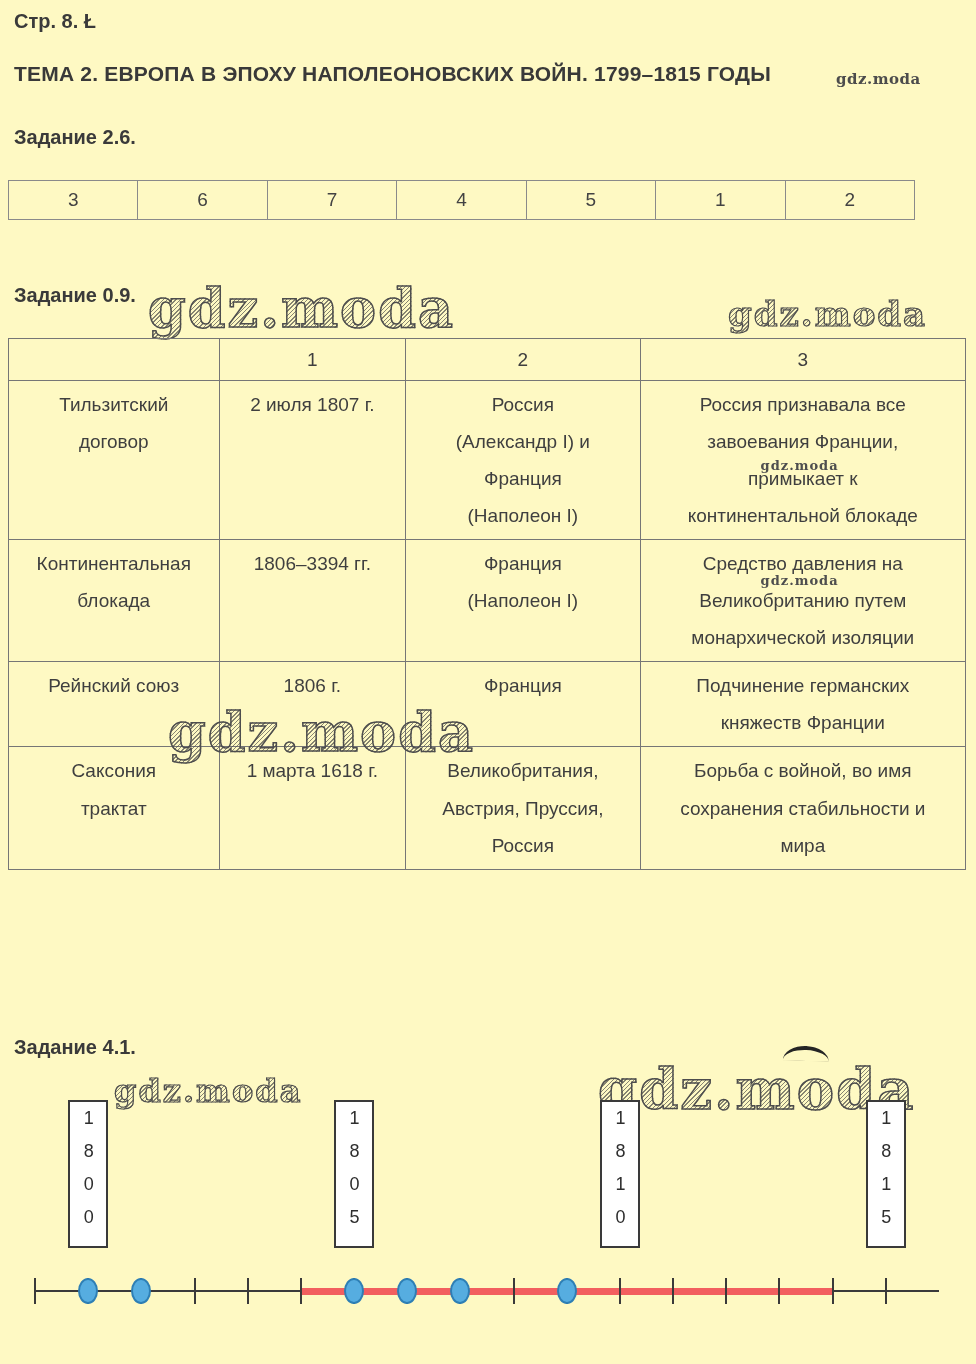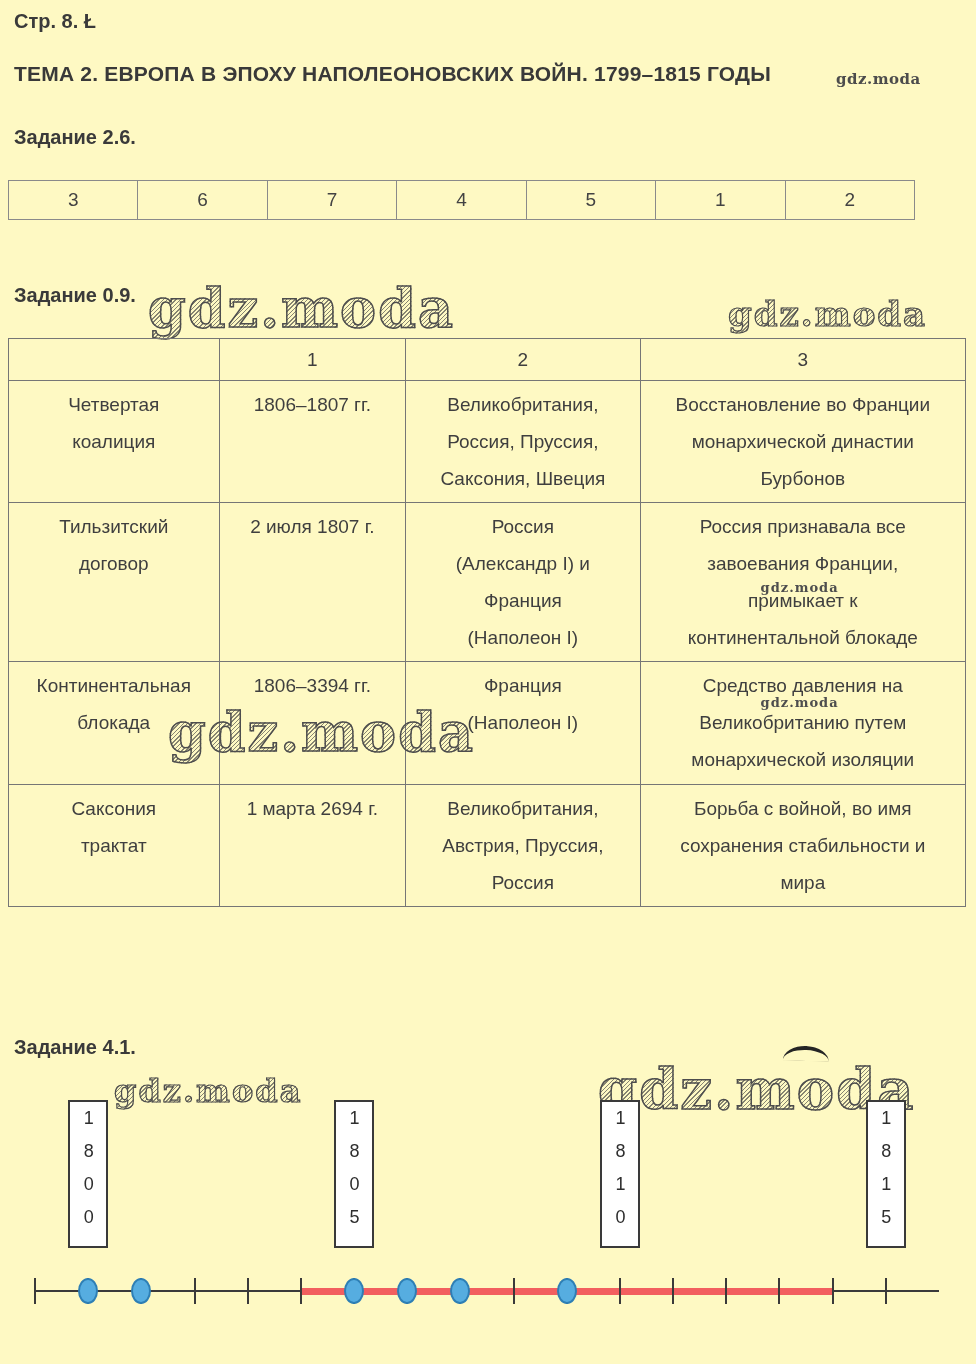--- a/index.html
+++ b/index.html
@@ -166,31 +166,20 @@
         <col class="c1">
         <col class="c2">
         <col class="c3">
     </colgroup>
     <tbody>
       <tr>
         <th></th>
         <th>1</th>
         <th>2</th>
         <th>3</th>
-      </tr>
-      <tr>
-        <td><span class="ct">Четвертая
-коалиция</span></td>
-        <td><span class="ct">1806–1807 гг.</span></td>
-        <td><span class="ct">Великобритания,
-Россия, Пруссия,
-Саксония, Швеция</span></td>
-        <td><span class="ct">Восстановление во Франции
-монархической династии
-Бурбонов</span></td>
       </tr>
       <tr>
         <td><span class="ct">Тильзитский
 договор</span></td>
         <td><span class="ct">2 июля 1807 г.</span></td>
         <td><span class="ct">Россия
 (Александр I) и
 Франция
 (Наполеон I)</span></td>
         <td>
@@ -208,23 +197,30 @@
         <td><span class="ct">Франция
 (Наполеон I)</span></td>
         <td>
           <span class="wm-cell wm-cell-r2">gdz.moda</span>
           <span class="ct">Средство давления на
 Великобританию путем
 монархической изоляции</span>
         </td>
       </tr>
       <tr>
+        <td><span class="ct">Рейнский союз</span></td>
+        <td><span class="ct">1806 г.</span></td>
+        <td><span class="ct">Франция</span></td>
+        <td><span class="ct">Подчинение германских
+княжеств Франции</span></td>
+      </tr>
+      <tr>
         <td><span class="ct">Саксония
 трактат</span></td>
-        <td><span class="ct">1 марта 2694 г.</span></td>
+        <td><span class="ct">1 марта 1618 г.</span></td>
         <td><span class="ct">Великобритания,
 Австрия, Пруссия,
 Россия</span></td>
         <td><span class="ct">Борьба с войной, во имя
 сохранения стабильности и
 мира</span></td>
       </tr>
     </tbody>
   </table>
 

